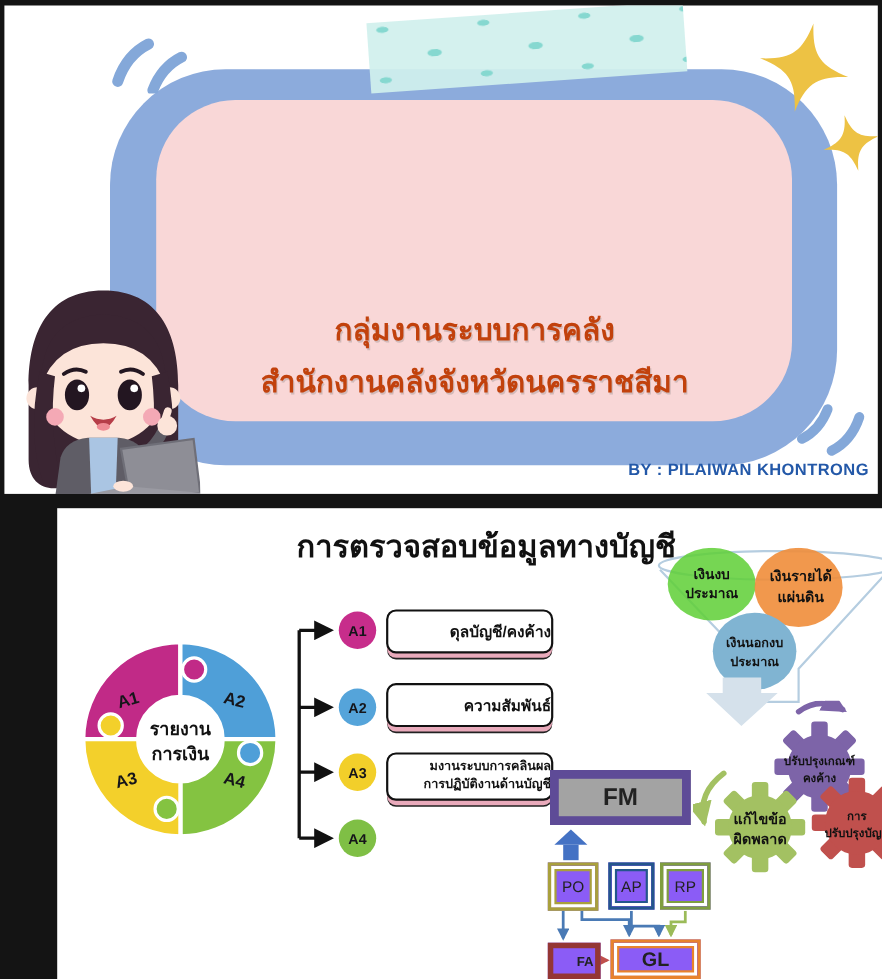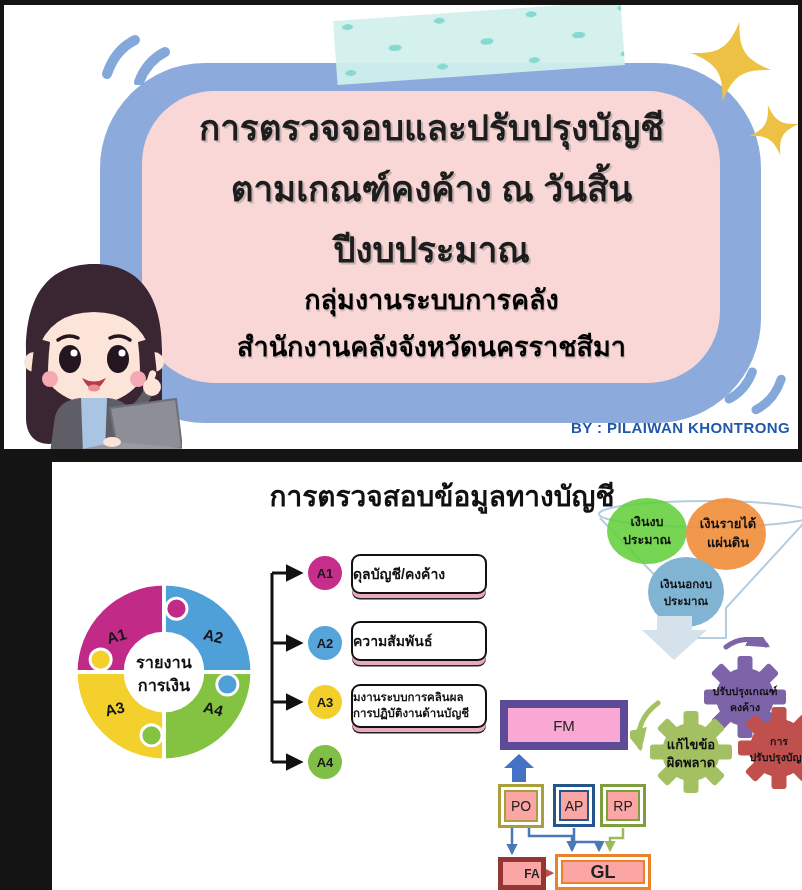--- a/index.html
+++ b/index.html
@@ -14,45 +14,45 @@
   
   .blob-blue{left:96px;top:58px;width:661px;height:360px;background:#8cabdc;border-radius:105px;}
   .blob-pink{left:138px;top:86px;width:578px;height:292px;background:#f9d7d7;border-radius:72px;}
   .tape{left:331px;top:6px;width:288px;height:64px;background:rgba(208,240,237,0.92);
         transform:rotate(-4deg);
         background-image:radial-gradient(#86d8d0 6px,transparent 7px),
                          radial-gradient(#86d8d0 5px,transparent 6px);
         background-size:92px 46px,92px 46px;background-position:14px 8px,60px 30px;}
   .title-wrap{left:140px;top:92px;width:575px;text-align:center;color:#1d1d1d;font-weight:bold;}
   .title-line{font-size:35px;line-height:61px;text-shadow:2px 2px 0 rgba(110,110,110,0.35);}
-  .subtitle-wrap{left:140px;top:272px;width:575px;text-align:center;color:#000000;font-weight:bold;}
+  .subtitle-wrap{left:140px;top:272px;width:575px;text-align:center;color:#c2410c;font-weight:bold;}
   .subtitle-line{font-size:27px;line-height:47px;text-shadow:1px 2px 0 rgba(120,120,120,0.3);}
   .credit{right:8px;top:414px;width:240px;text-align:right;color:#2358a8;font-weight:bold;
           font-size:15px;letter-spacing:0.4px;}
 
   
   .s2-title{left:160px;top:12px;width:460px;text-align:center;font-size:28px;font-weight:bold;color:#111;}
   .acircle{position:absolute;width:34px;height:34px;border-radius:50%;display:flex;align-items:center;
            justify-content:center;font-weight:bold;font-size:13px;color:#15151a;}
-  .note-box{position:absolute;left:299px;width:136px;background:#fff;border:2.5px solid #111;
+  .note-box{position:absolute;left:299px;width:152px;background:#fff;border:2.5px solid #111;
             border-radius:9px;box-shadow:0 5px 0 -1px #e9aabb,0 6.5px 0 -1px #222;
-            display:flex;flex-direction:column;align-items:flex-start;justify-content:center;
+            display:flex;flex-direction:column;align-items:flex-end;justify-content:center;
             text-align:center;font-weight:bold;color:#111;}
-  .sysbox{position:absolute;background:#fca5a5;display:flex;align-items:center;justify-content:center;
+  .sysbox{position:absolute;background:#8b5cf6;display:flex;align-items:center;justify-content:center;
           font-weight:bold;color:#222;}
-  .fm-box{left:448px;top:238px;width:128px;height:50px;border:8px solid #5e4b97;background:#f9a8d4;
-          font-size:15px;font-weight:normal;}
+  .fm-box{left:448px;top:238px;width:128px;height:50px;border:8px solid #5e4b97;background:#a3a3a3;
+          font-size:22px;font-weight:bold;}
   .po-box{left:446px;top:322px;width:46px;height:44px;border:3px solid #a9a03c;
           box-shadow:inset 0 0 0 3px #fff,inset 0 0 0 5px #a9a03c;font-size:14px;font-weight:normal;}
   .ap-box{left:501px;top:322px;width:42px;height:43px;border:3px solid #24568c;
           box-shadow:inset 0 0 0 3px #fff,inset 0 0 0 5px #24568c;font-size:14px;font-weight:normal;}
   .rp-box{left:548px;top:322px;width:46px;height:43px;border:3px solid #7f9e3f;
           box-shadow:inset 0 0 0 3px #fff,inset 0 0 0 5px #7f9e3f;font-size:14px;font-weight:normal;}
   .fa-box{left:446px;top:395px;width:48px;height:33px;border:5px solid #943634;font-size:12px;padding-left:20px;}
-  .gl-box{left:503px;top:392px;width:96px;height:36px;border:3px solid #e8832c;
+  .gl-box{left:503px;top:392px;width:82px;height:36px;border:3px solid #e8832c;
           box-shadow:inset 0 0 0 3px #fff,inset 0 0 0 5px #e8832c;font-size:18px;}
   .up-arrow{left:452px;top:292px;width:30px;}
   .up-arrow .head{width:0;height:0;border-left:15px solid transparent;border-right:15px solid transparent;
                   border-bottom:14px solid #4472c4;}
   .up-arrow .stem{width:14px;height:14px;background:#4472c4;margin:0 auto;}
 </style>
 </head>
 <body>
 
 <div class="frame">
@@ -75,24 +75,20 @@
       </g>
     </svg>
 
     <svg class="abs" style="left:686px;top:13px;transform:rotate(12deg)" width="82" height="87" viewBox="0 0 100 100">
       <path d="M50 0 C56 34 66 44 100 50 C66 56 56 66 50 100 C44 66 34 56 0 50 C34 44 44 34 50 0 Z" fill="#edc244"></path>
     </svg>
     <svg class="abs" style="left:744px;top:97px;transform:rotate(-14deg)" width="52" height="56" viewBox="0 0 100 100">
       <path d="M50 0 C56 34 66 44 100 50 C66 56 56 66 50 100 C44 66 34 56 0 50 C34 44 44 34 50 0 Z" fill="#edc244"></path>
     </svg>
 
-    <div class="abs title-wrap">
-      <div class="title-line">การตรวจจอบและปรับปรุงบัญชี</div>
-      <div class="title-line">ตามเกณฑ์คงค้าง ณ วันสิ้นปีงบประมาณ</div>
-    </div>
     <div class="abs subtitle-wrap">
       <div class="subtitle-line">กลุ่มงานระบบการคลัง</div>
       <div class="subtitle-line">สำนักงานคลังจังหวัดนครราชสีมา</div>
     </div>
 
     <svg class="abs" style="left:2px;top:253px" width="176" height="195" viewBox="0 0 176 195">
       <path d="M88 6 C38 6 20 44 20 92 L20 160 C20 182 36 190 54 184 L122 184 C146 190 158 180 156 156 L156 92 C156 44 138 6 88 6 Z" fill="#3a2532"></path>
       <circle cx="28" cy="104" r="10" fill="#fce4d9"></circle>
         <circle cx="148" cy="104" r="10" fill="#fce4d9"></circle>
       <ellipse cx="88" cy="92" rx="57" ry="54" fill="#fce4d9"></ellipse>

